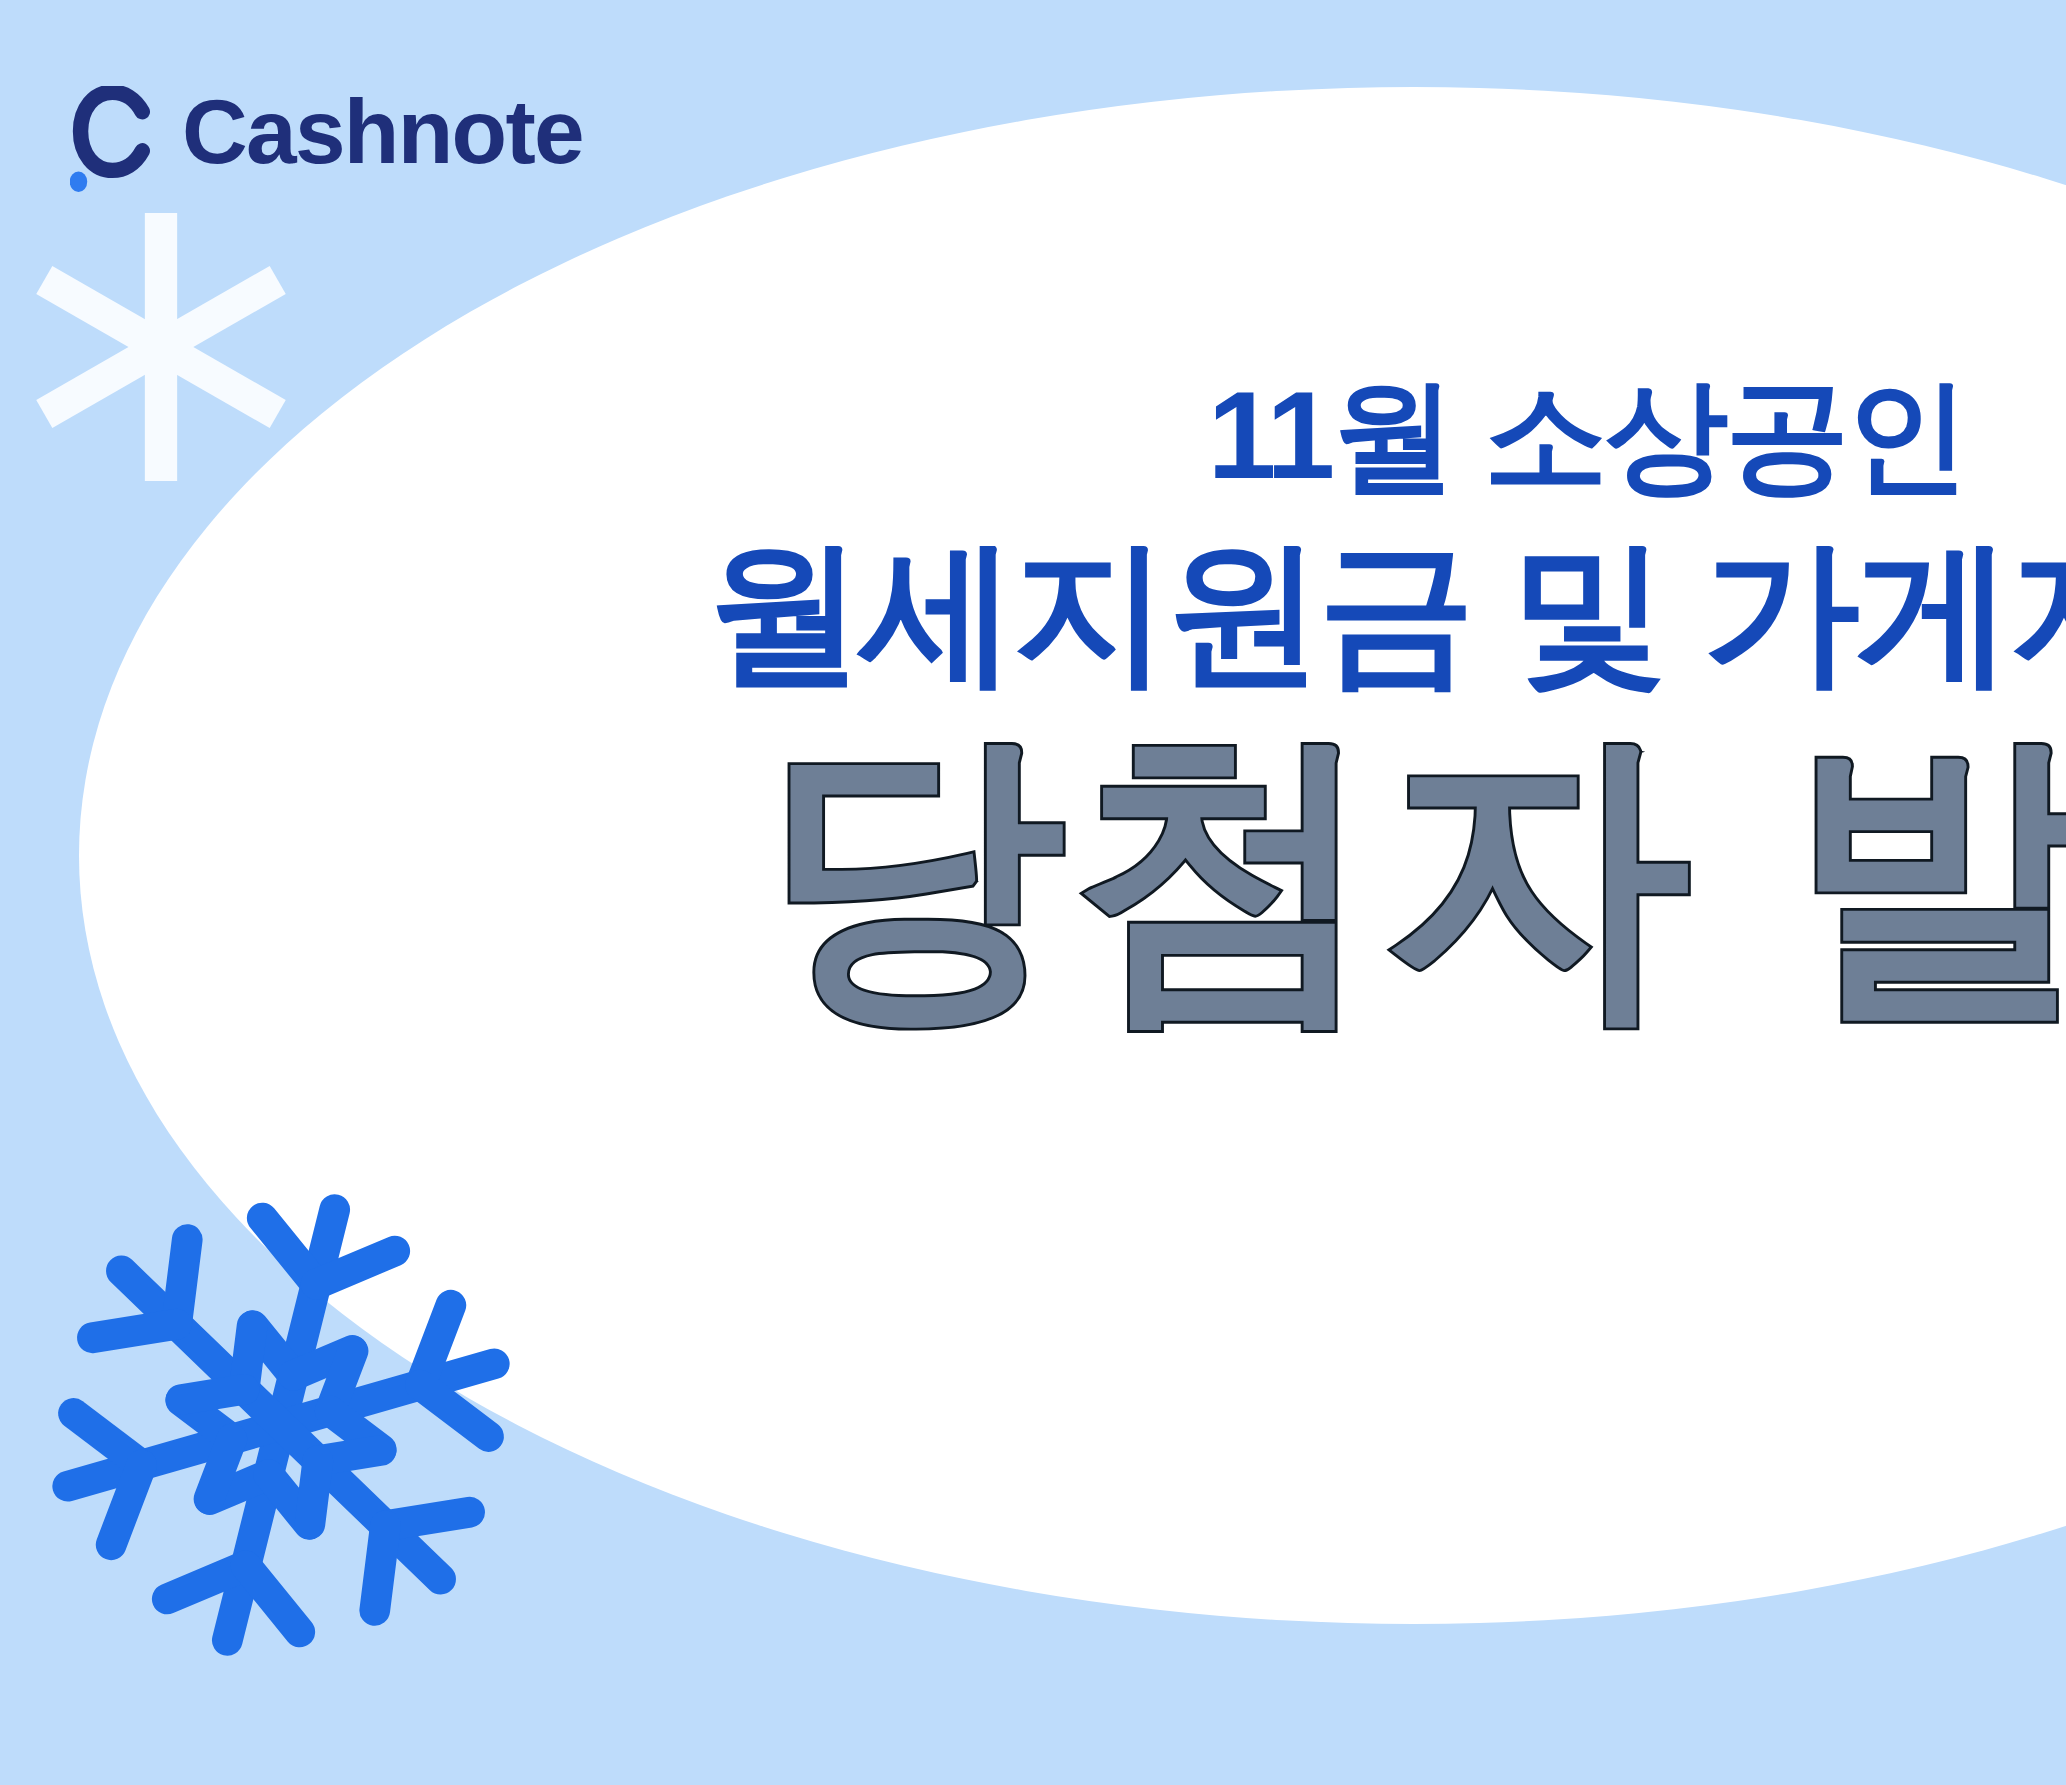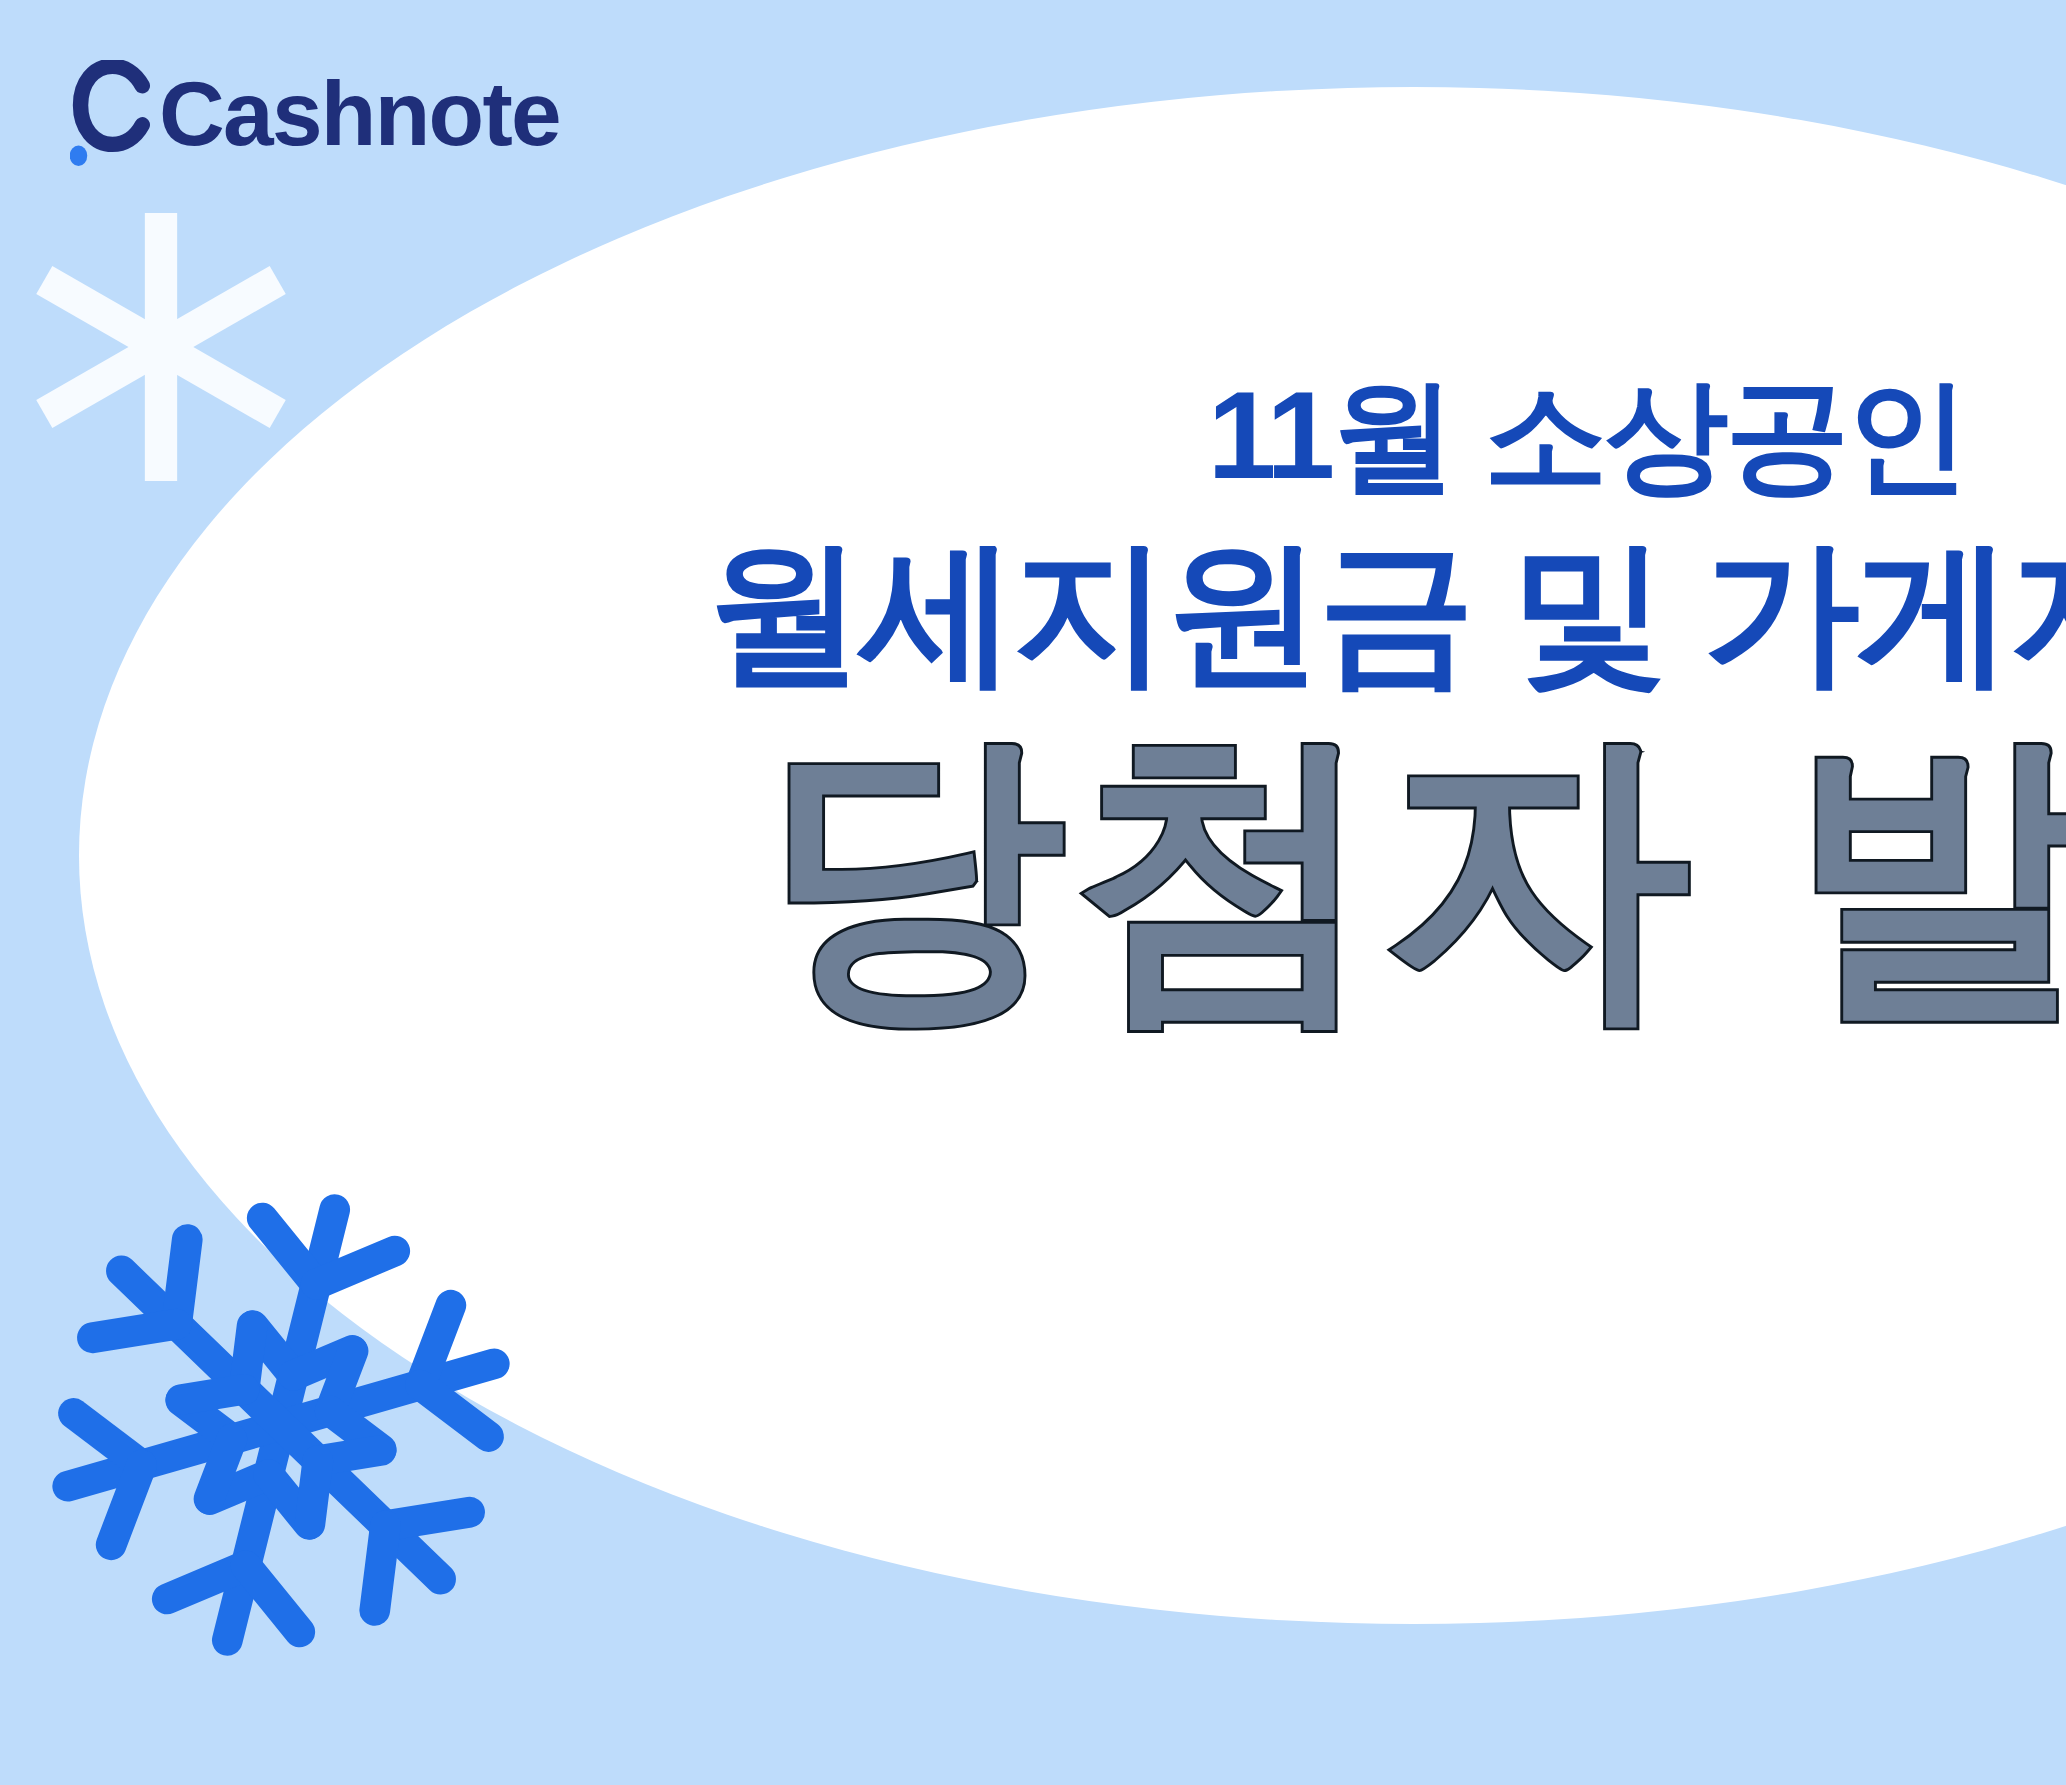--- a/index.html
+++ b/index.html
@@ -22,22 +22,22 @@
     position:absolute;
     left:79px; top:87px;
     width:2669px; height:1537px;
     background:#ffffff;
     border-radius:50%;
   }
 
   
   .logo{
     position:absolute;
-    left:70px; top:60px;
-    display:flex; align-items:center; 
+    left:70px; top:86px;
+    display:flex; align-items:flex-start; gap:23px;
     z-index:40;
   }
   .logo-mark{
     position:relative;
     width:89px; height:107px;
   }
   .logo-mark svg{ position:absolute; left:0; top:0; }
   .logo-word{
     font-size:91px;
     font-weight:700;

